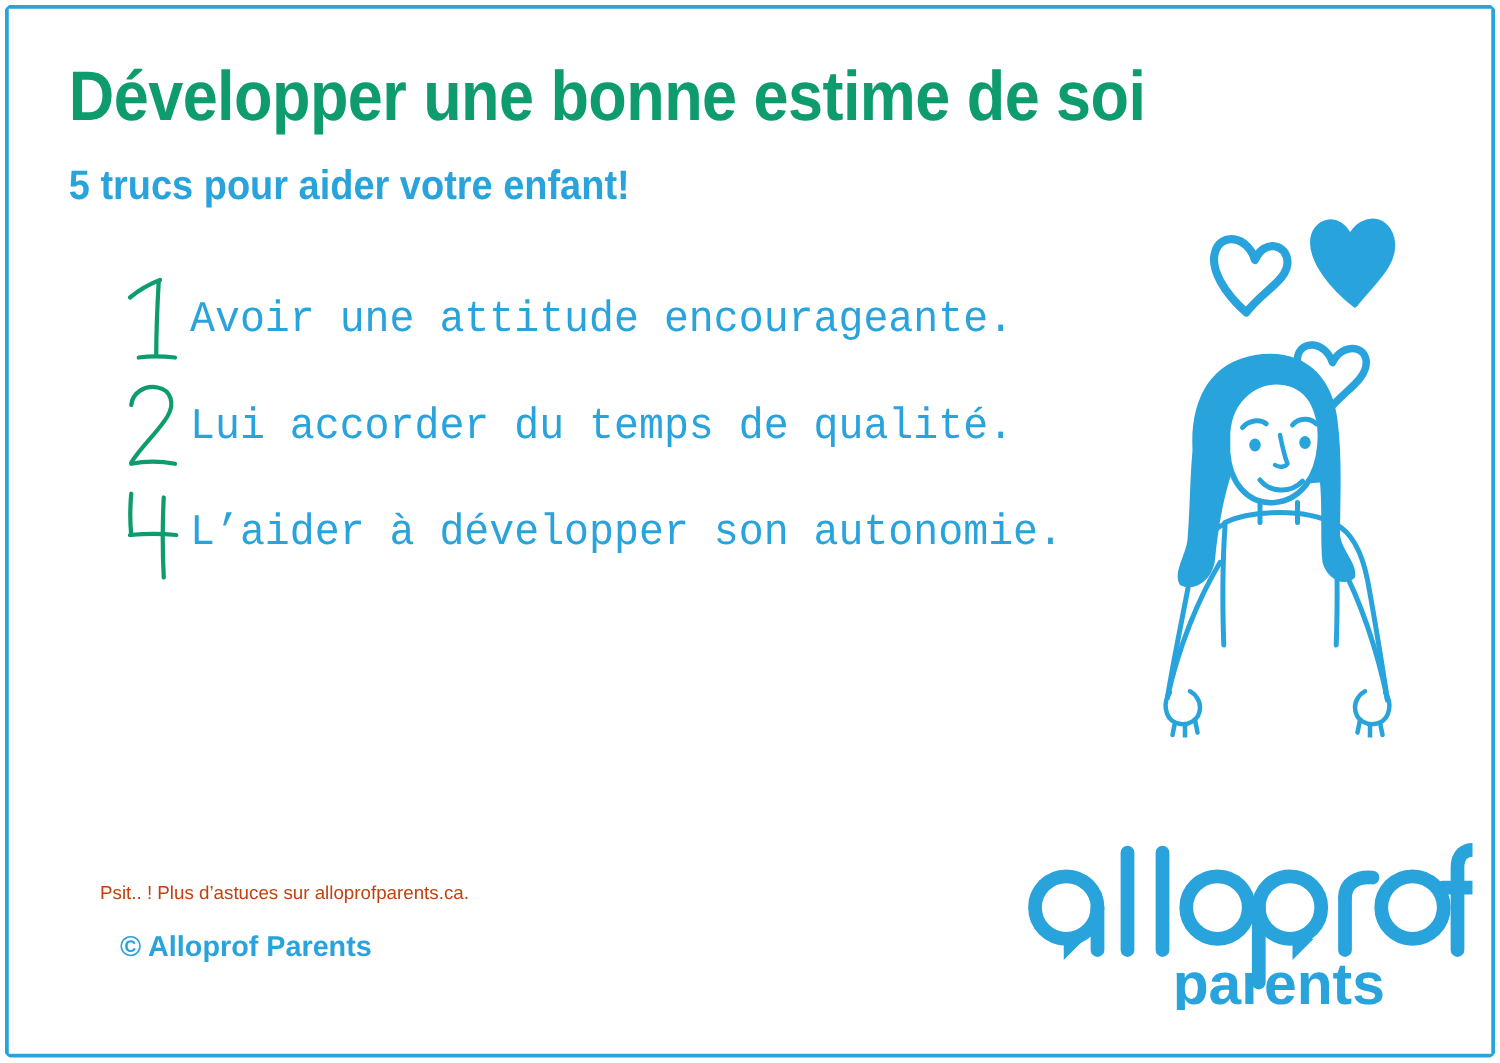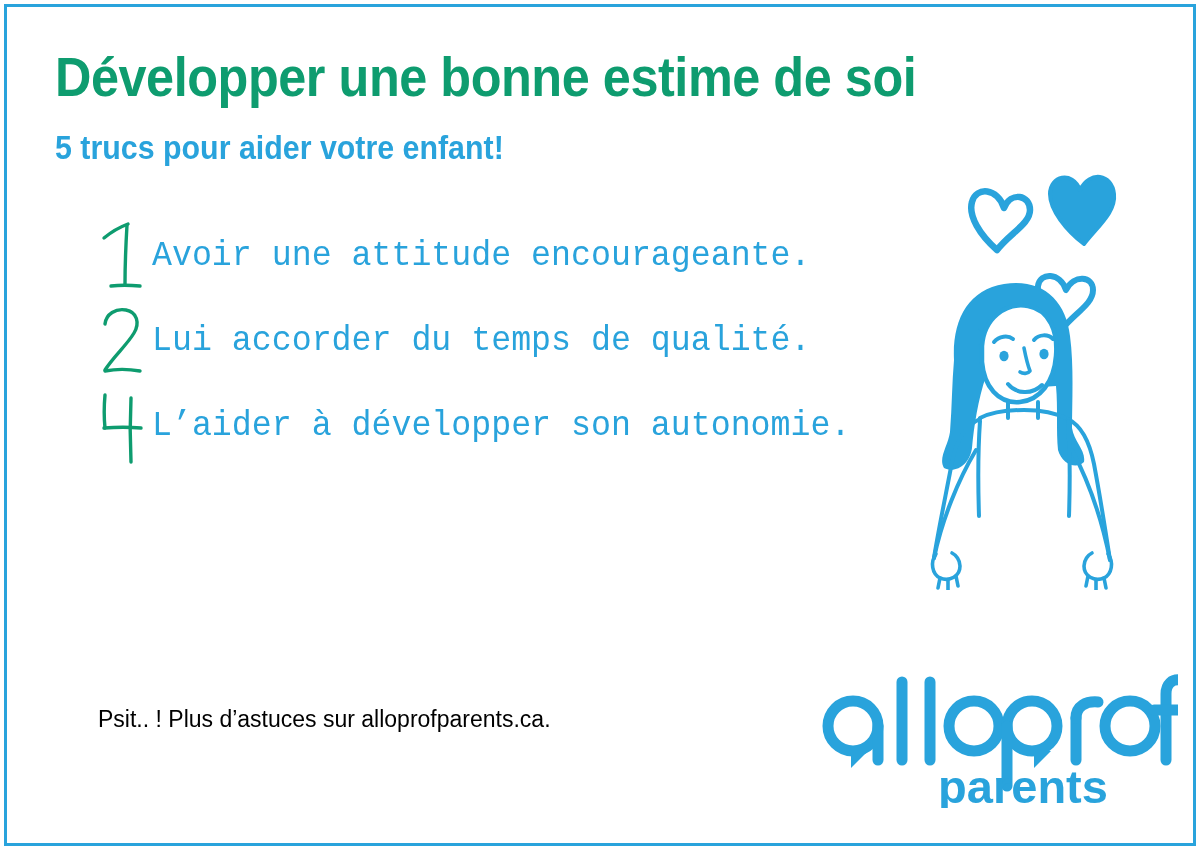--- a/index.html
+++ b/index.html
@@ -11,20 +11,21 @@
     font-family: "Liberation Sans", sans-serif;
   }
 
   #card {
     position: relative;
     width: 1200px;
     height: 850px;
     background: #ffffff;
     box-sizing: border-box;
     overflow: hidden;
+    border-radius: 19px;
   }
 
   
   #frame {
     position: absolute;
     left: 4px;
     top: 4px;
     right: 4px;
     bottom: 4px;
     border: 3px solid #29a3dc;
@@ -90,24 +91,24 @@
     font-size: 35px;
     color: #29a3dc;
     white-space: nowrap;
     transform: scaleX(0.95);
     transform-origin: left center;
   }
 
   
   #footer-note {
     position: absolute;
-    left: 98px;
+    left: 80px;
     top: 706px;
-    font-size: 23px;
-    color: #000000;
+    font-size: 15px;
+    color: #c2410c;
     white-space: nowrap;
   }
   #footer-credit {
     position: absolute;
     left: 96px;
     top: 744px;
     font-size: 23px;
     font-weight: bold;
     color: #29a3dc;
     white-space: nowrap;
@@ -175,20 +176,21 @@
           <path d="M35 6 C34 26 34 50 35 70" stroke="#0e9c6f" stroke-width="3.4" fill="none" stroke-linecap="round"></path>
         </svg>
       </span>
       <span class="tip-text">L’aider à développer son autonomie.</span>
     </div>
 
 
   </div>
 
   <div id="footer-note">Psit.. ! Plus d’astuces sur alloprofparents.ca.</div>
+  <div id="footer-credit">© Alloprof Parents</div>
 
   <div id="illustration">
     <svg width="300" height="440" viewBox="0 0 300 440">
       <g stroke-linecap="round" stroke-linejoin="round">
 
         <g>
           <path d="M146 58 C140 38 118 36 114 52 C110 66 122 85 139 100
                    C152 83 172 74 172 60 C172 45 153 41 146 58 Z" fill="none" stroke="#29a3dc" stroke-width="6.5"></path>
         </g>
 

